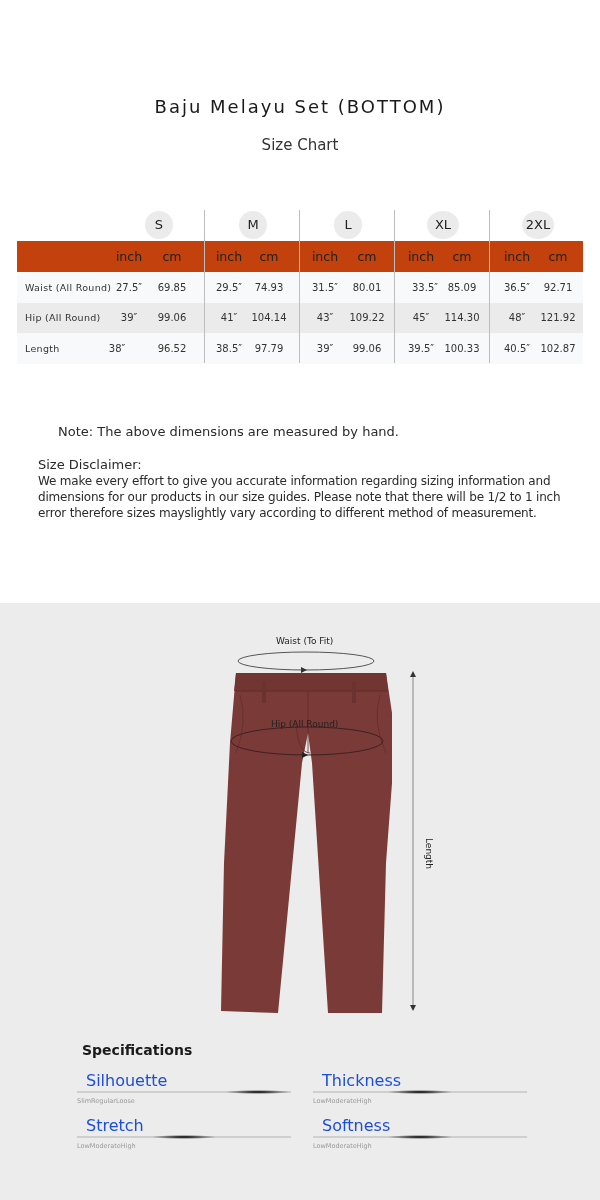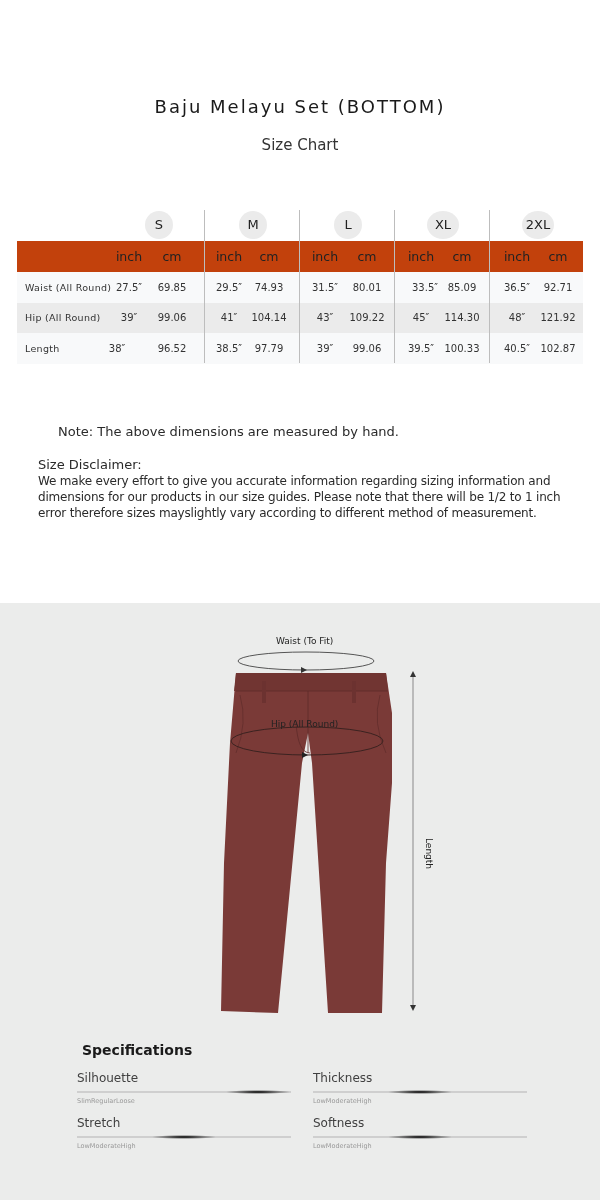--- a/index.html
+++ b/index.html
@@ -42,21 +42,21 @@
   .disclaimer {
     position: absolute; left: 38px; top: 473px; width: 540px;
     font-size: 12px; line-height: 16px; color: #2a2a2a; letter-spacing: -0.2px;
   }
   .gray {
     position: absolute; left: 0; top: 603px; width: 600px; height: 597px; background: #ebeceb;
   }
   .diagram-label { position: absolute; font-size: 9px; color: #222; }
   .spec-title { position: absolute; left: 82px; top: 1042px; font-size: 14px; font-weight: bold; color: #1a1a1a; }
   .spec { position: absolute; width: 214px; }
-  .spec-name { font-size: 12px; color: #404040; height: 16px; }
+  .spec-name { font-size: 16px; color: #1d4ed8; height: 16px; margin-left: 9px; }
   .spec-bar { position: relative; height: 2px; background: #cfcfcf; margin-top: 4px; }
   .spec-mark { position: absolute; top: -1px; height: 4px; width: 66px;
     background: radial-gradient(ellipse at center, #000 0%, #333 20%, rgba(0,0,0,0) 70%); }
   .spec-scale { display: flex; font-size: 6.5px; color: #999; margin-top: 4px; }
 </style>
 </head>
 <body>
 
 <div class="title">Baju Melayu Set (BOTTOM)</div>
 <div class="subtitle">Size Chart</div>

